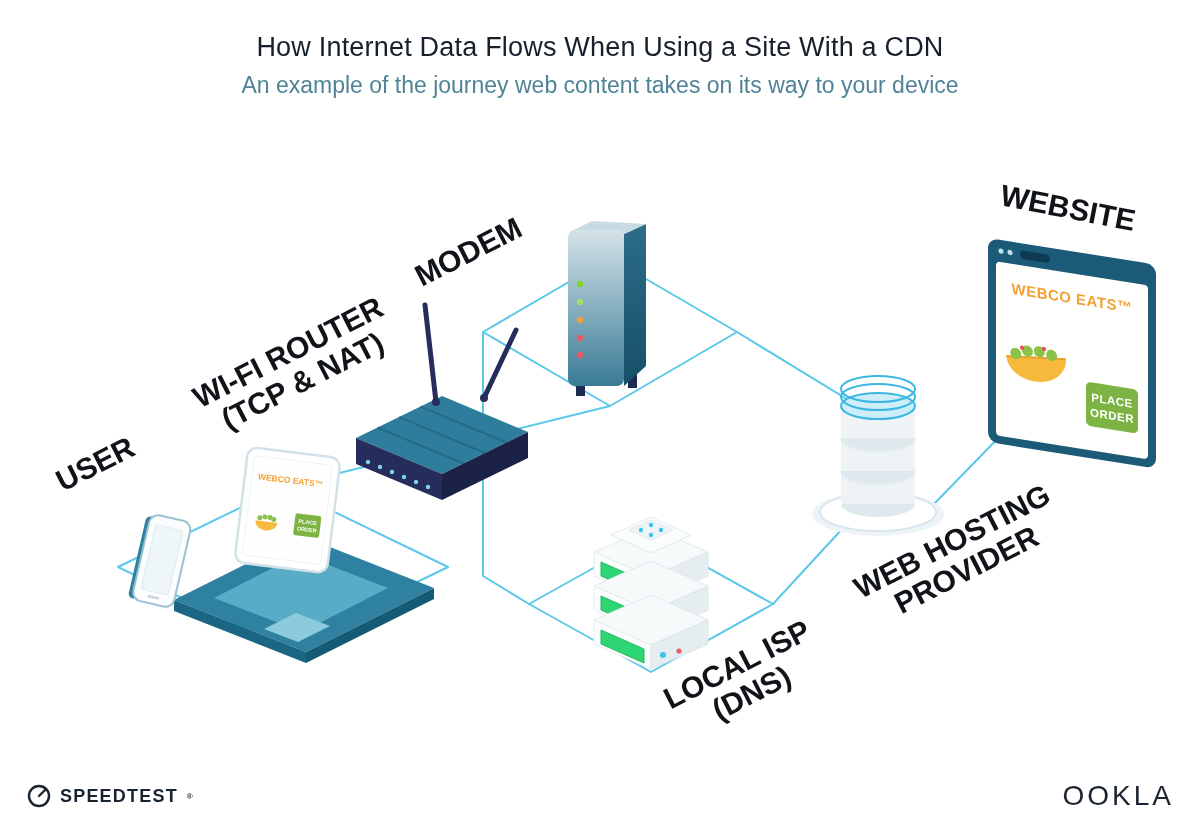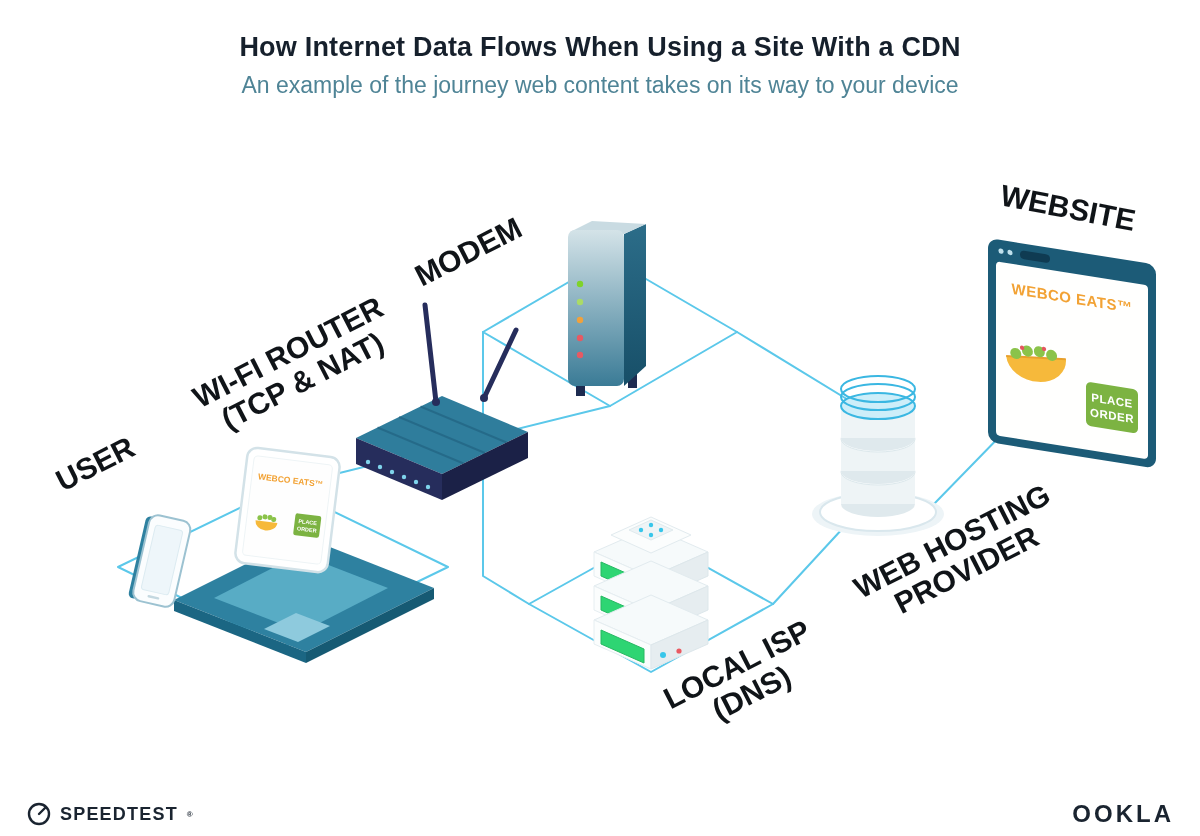--- a/index.html
+++ b/index.html
@@ -1,31 +1,31 @@
 <!DOCTYPE html>
 <html><head>
 <meta charset="utf-8">
 <style>
   html,body{margin:0;padding:0;}
   body{
     width:1200px;height:836px;position:relative;overflow:hidden;
     background:#ffffff;font-family:"Liberation Sans",sans-serif;
   }
   .header{position:absolute;top:32px;left:0;right:0;text-align:center;z-index:3;}
-  .header h1{margin:0;font-size:27px;font-weight:700;color:#16202c;letter-spacing:.2px;}
+  .header h1{margin:0;font-size:27px;font-weight:400;color:#16202c;letter-spacing:.2px;}
   .header p{margin:9px 0 0;font-size:23px;font-weight:400;color:#4f8496;text-align:center;}
   svg.diagram{position:absolute;left:0;top:0;z-index:1;}
   .net{fill:none;stroke:#5bc8ea;stroke-width:2;stroke-linejoin:round;stroke-linecap:round;}
   .iso-label{font-family:"Liberation Sans",sans-serif;font-weight:700;font-size:30px;fill:#101418;letter-spacing:0;}
-  .footer{position:absolute;left:26px;right:26px;bottom:8px;display:flex;
+  .footer{position:absolute;left:26px;right:26px;bottom:24px;display:flex;
           justify-content:space-between;align-items:center;z-index:3;text-align:center;}
   .speedtest{display:flex;align-items:center;gap:8px;font-weight:700;font-size:18px;
              letter-spacing:1.2px;color:#1a2430;}
   .speedtest sup{font-size:8px;vertical-align:super;margin-left:1px;}
-  .ookla{font-weight:700;font-size:24px;letter-spacing:3px;color:#1a2430;}
+  .ookla{font-weight:400;font-size:28px;letter-spacing:3px;color:#1a2430;}
 </style>
 </head>
 <body>
 
 <div class="header">
   <h1>How Internet Data Flows When Using a Site With a CDN</h1>
   <p>An example of the journey web content takes on its way to your device</p>
 </div>
 
 <svg class="diagram" width="1200" height="836" viewBox="0 0 1200 836">

